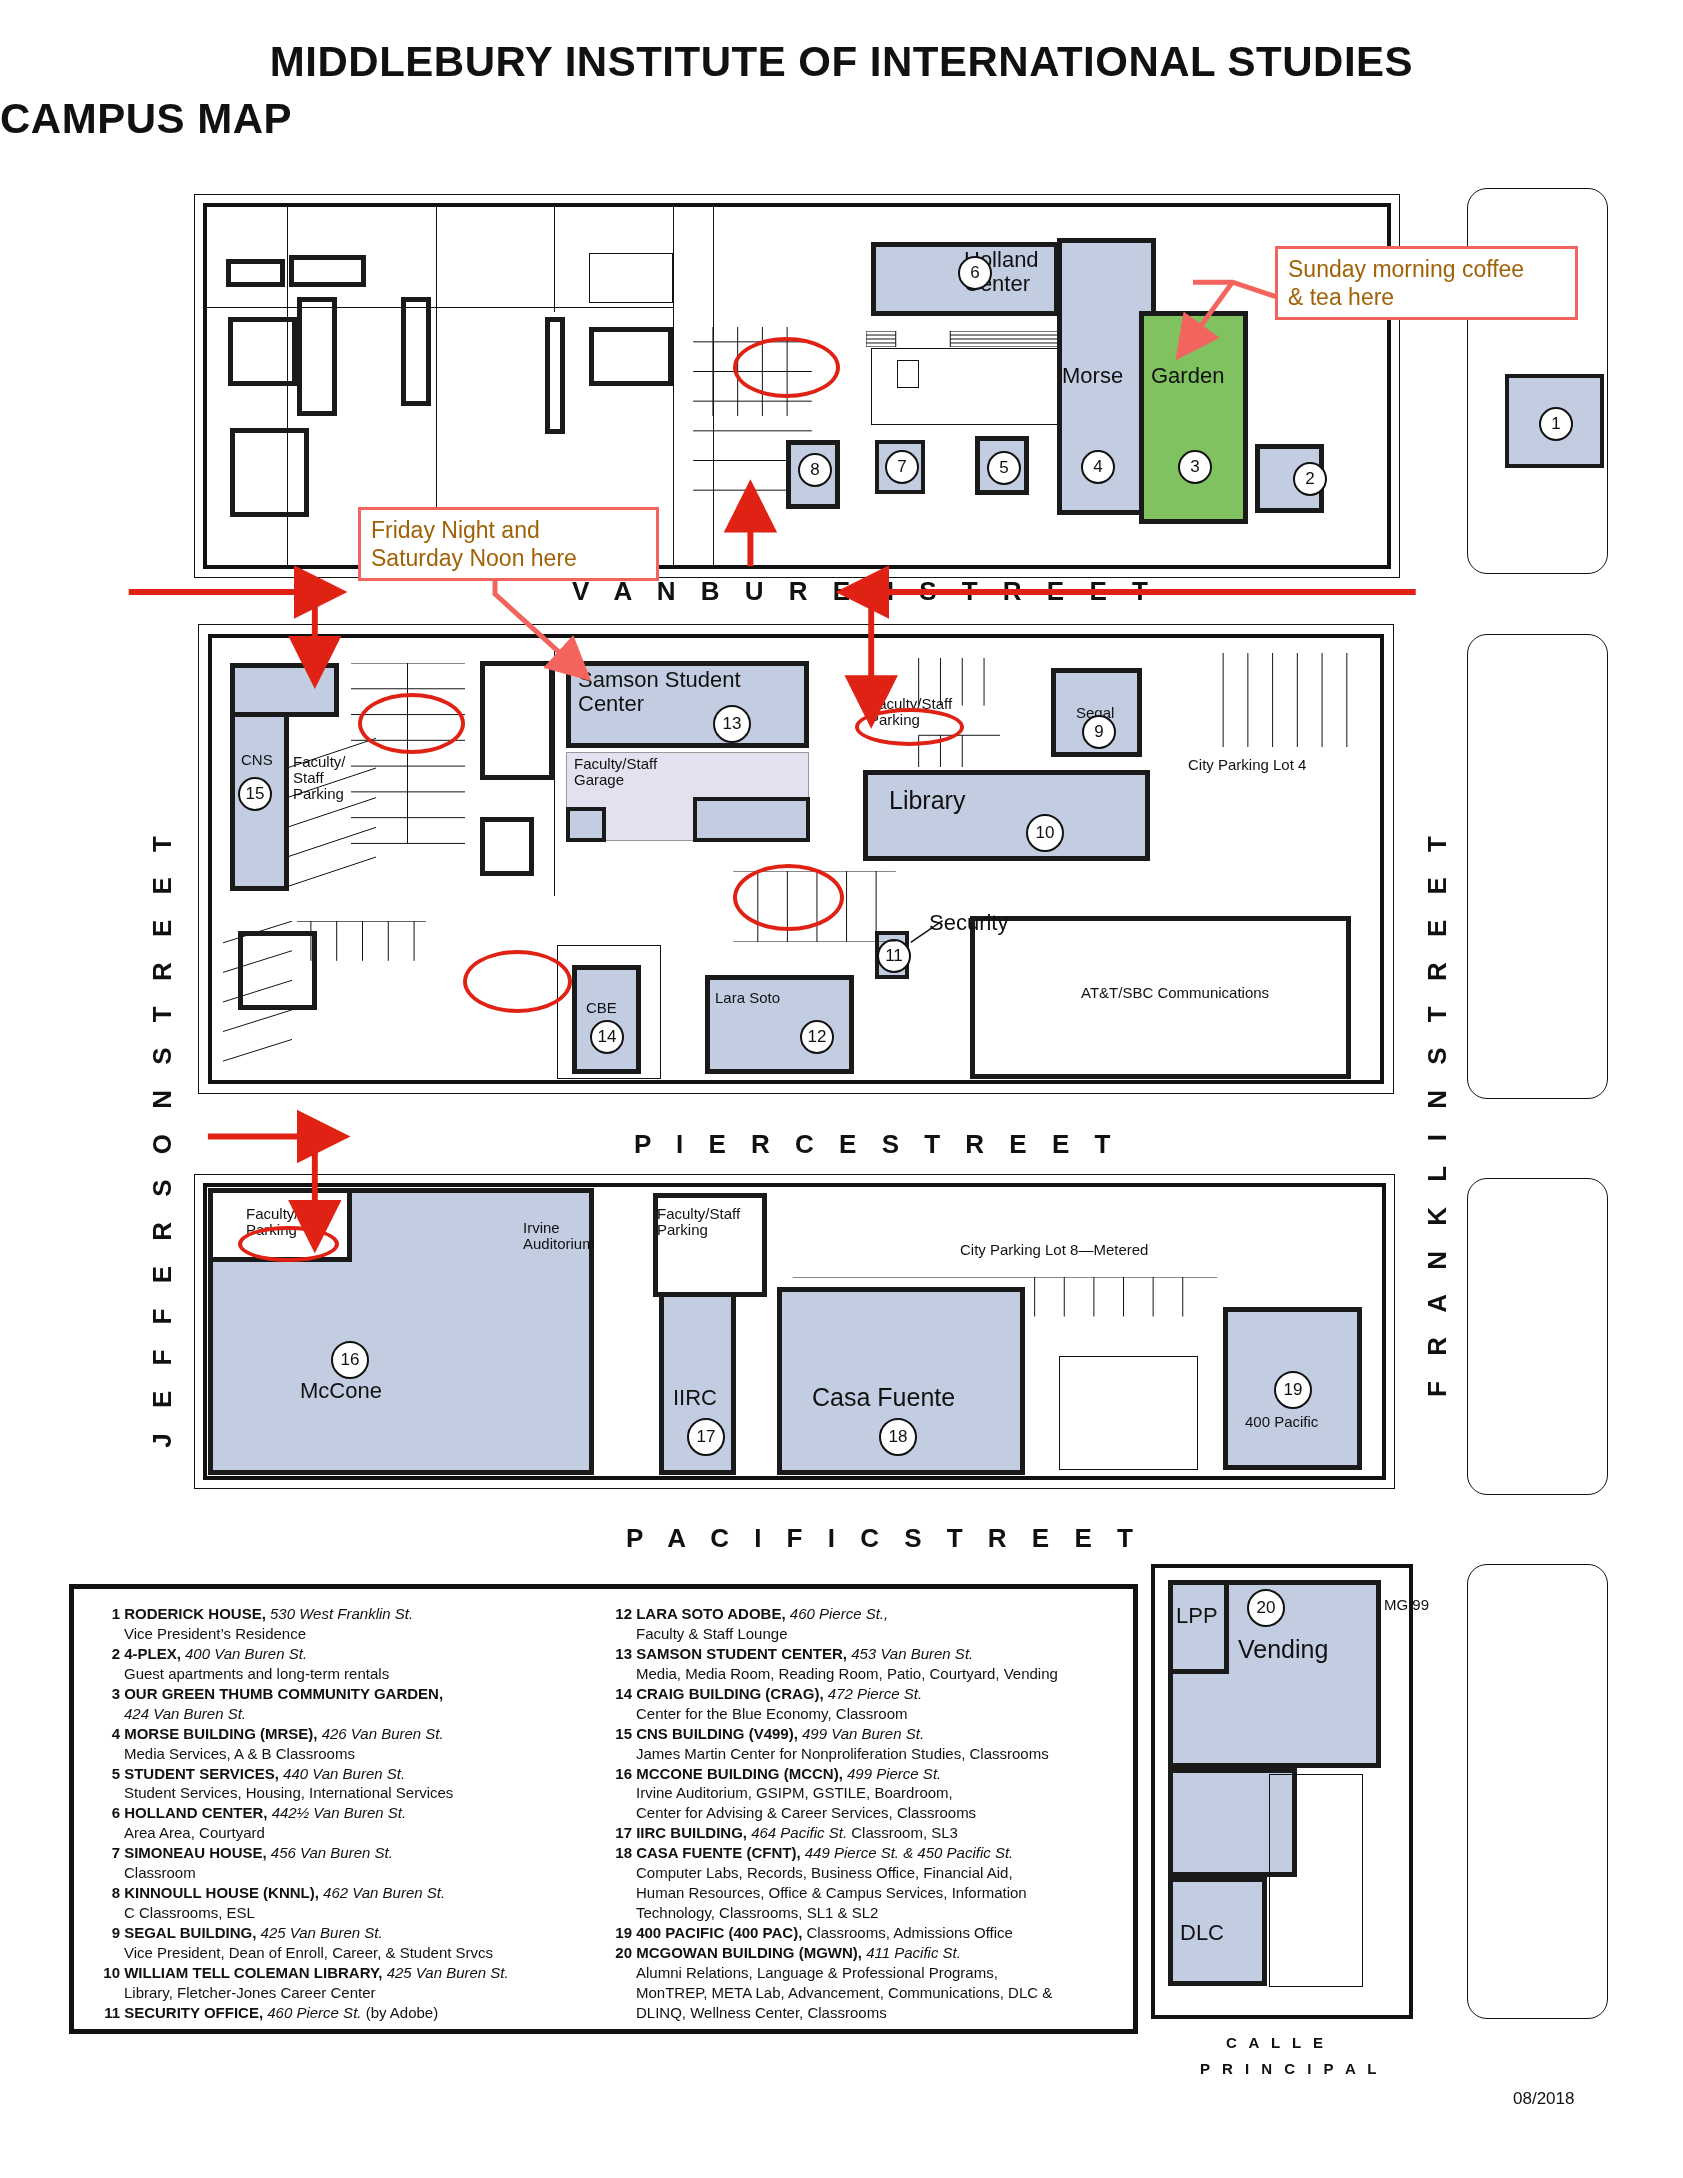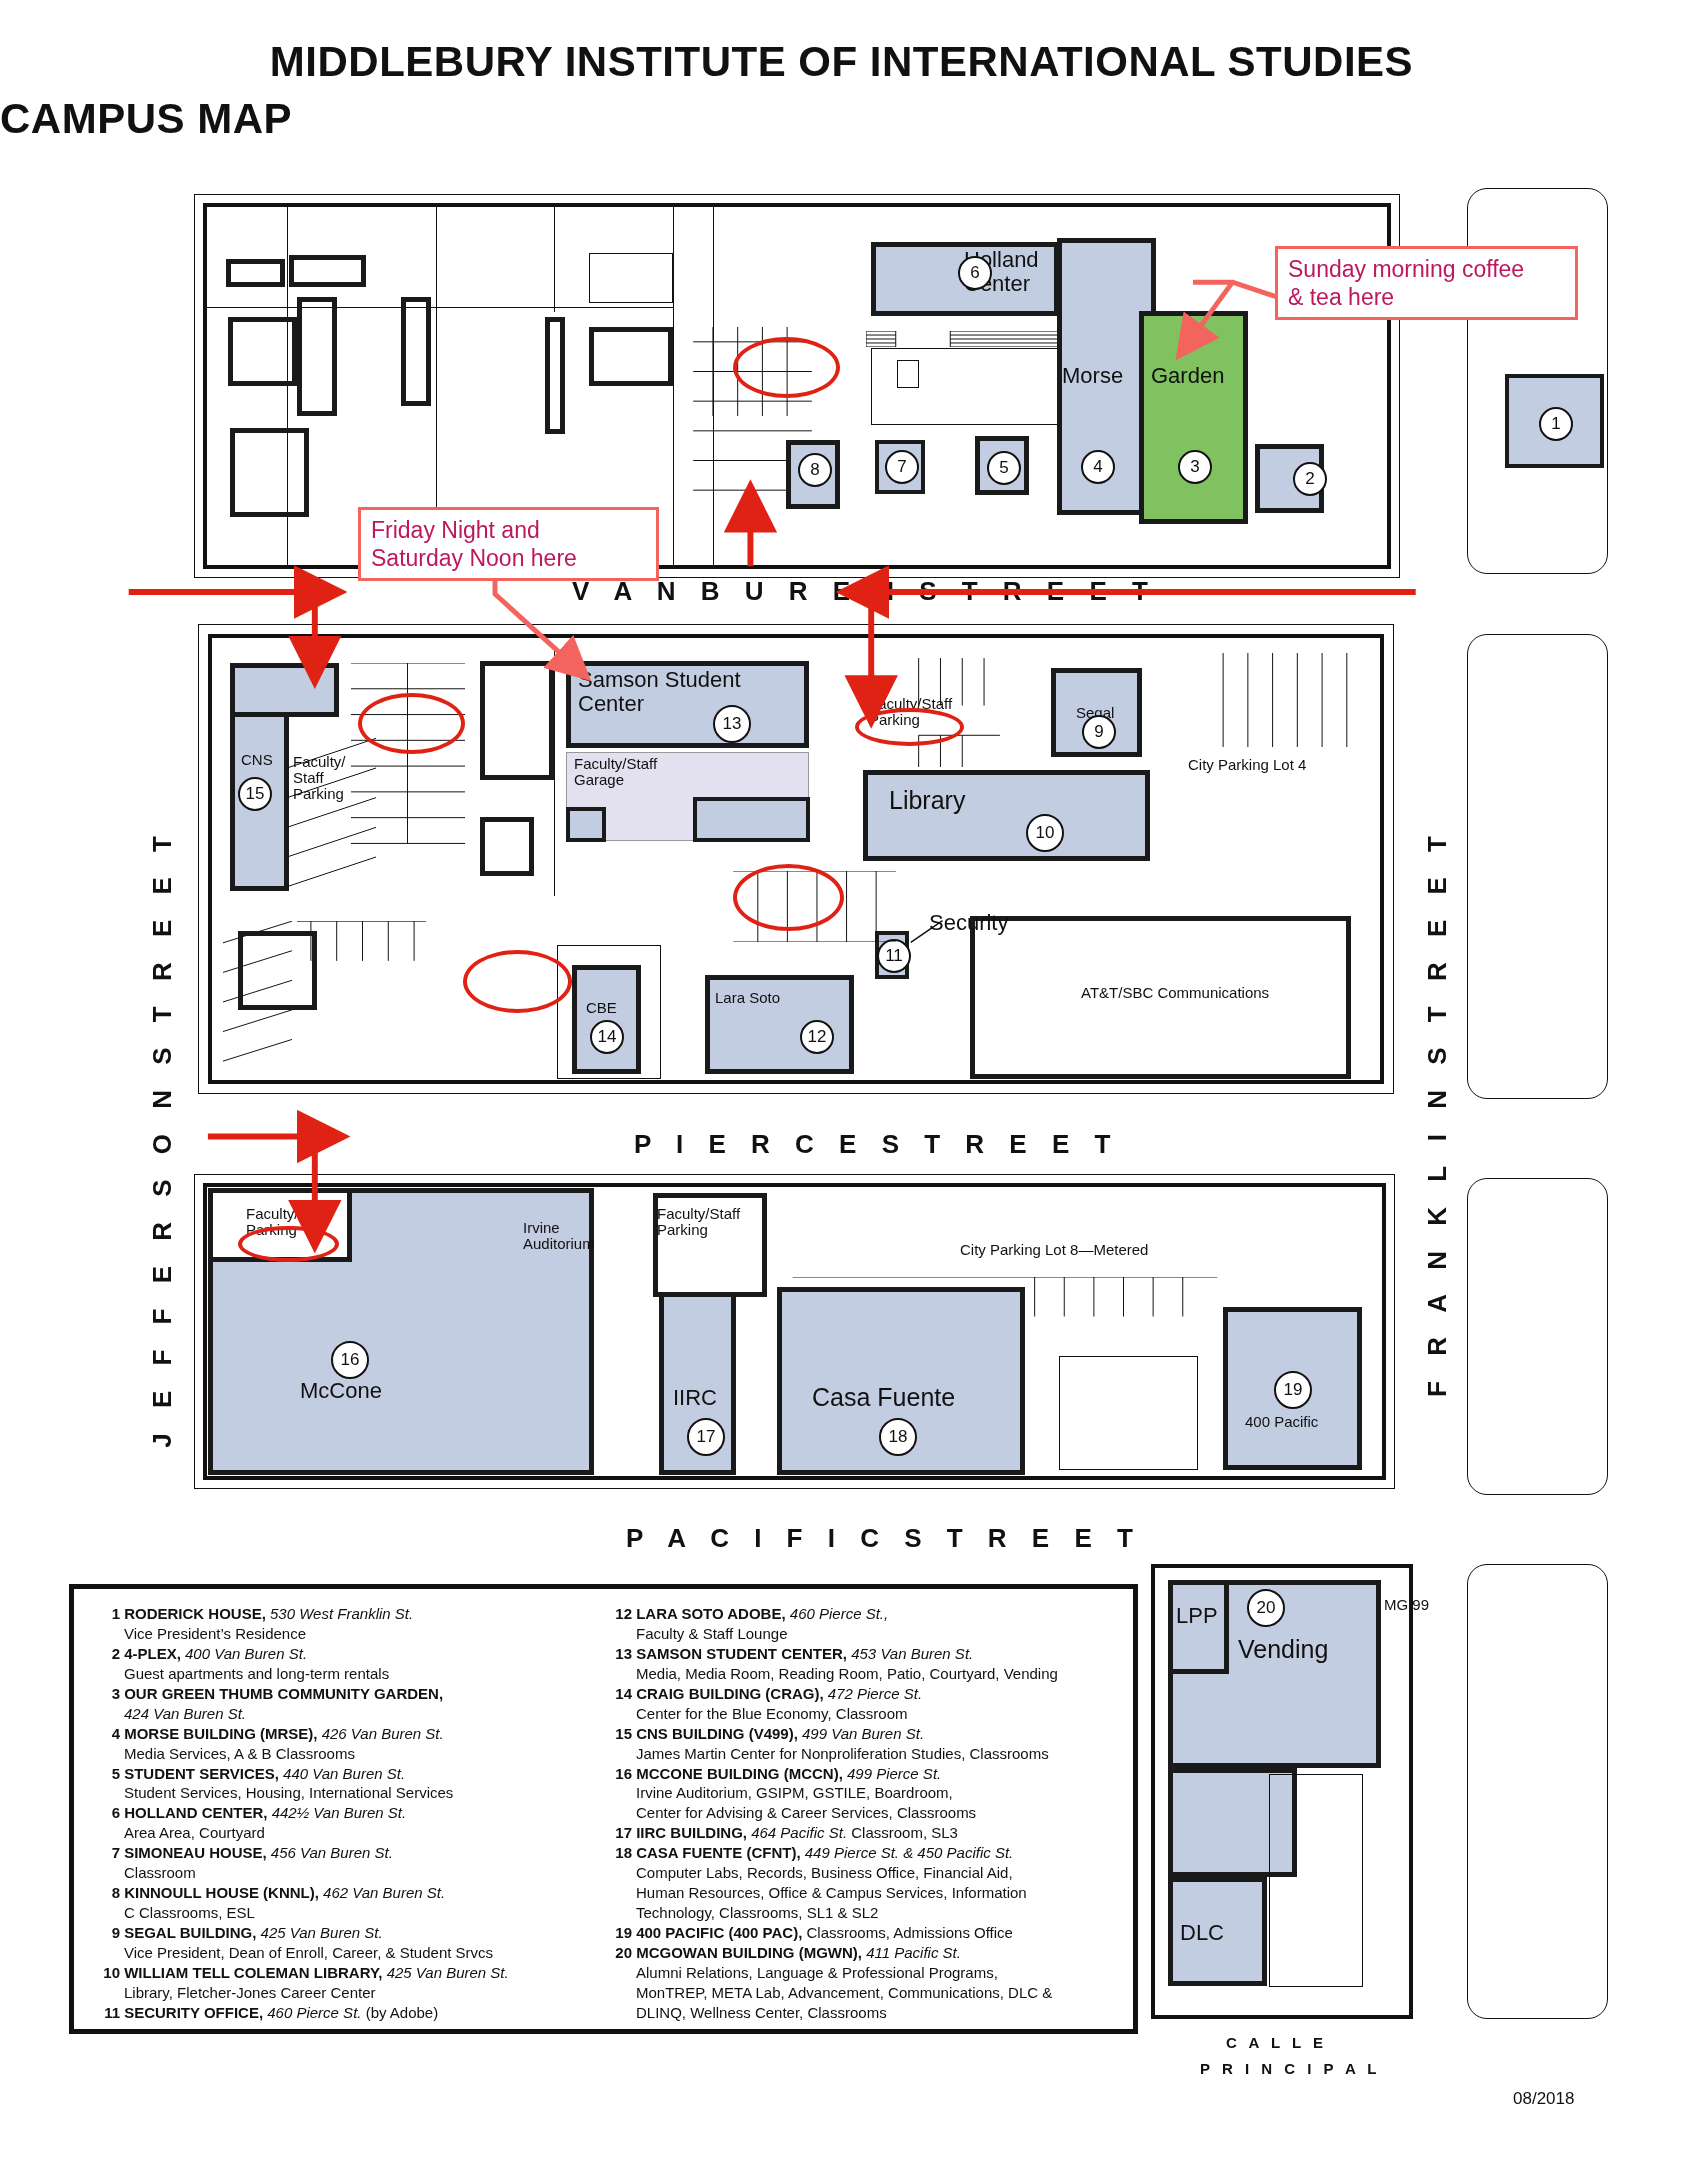--- a/index.html
+++ b/index.html
@@ -29,21 +29,21 @@
        font-size:17px;display:flex;align-items:center;justify-content:center;font-weight:normal;}
   .num.n2{width:34px;height:34px;font-size:17px;}
 
   
   .street{position:absolute;font-size:26px;font-weight:bold;letter-spacing:9px;}
   .vstreet{position:absolute;font-size:26px;font-weight:bold;letter-spacing:9px;writing-mode:vertical-rl;}
   .vstreet.flip{transform:rotate(180deg);}
 
   
   .callout{position:absolute;box-sizing:border-box;border:3px solid #f4645f;background:#fff;padding:6px 10px;
-           font-size:23px;line-height:1.22;color:#be185d;}
+           font-size:23px;line-height:1.22;color:#a16207;}
   .redoval{position:absolute;box-sizing:border-box;border:4px solid #e02215;border-radius:50%;background:transparent;}
   svg.overlay{position:absolute;left:0;top:0;width:1683px;height:2178px;pointer-events:none;}
 
   
   .legendbox{position:absolute;box-sizing:border-box;border:5px solid #111;background:#fff;}
   .legcol{position:absolute;font-size:15px;line-height:1.33;}
   .legitem{margin:0;white-space:nowrap;}
   .legnum{display:inline-block;width:26px;text-align:right;font-weight:bold;}
   .legname{font-weight:bold;}
   .legaddr{font-style:italic;}

